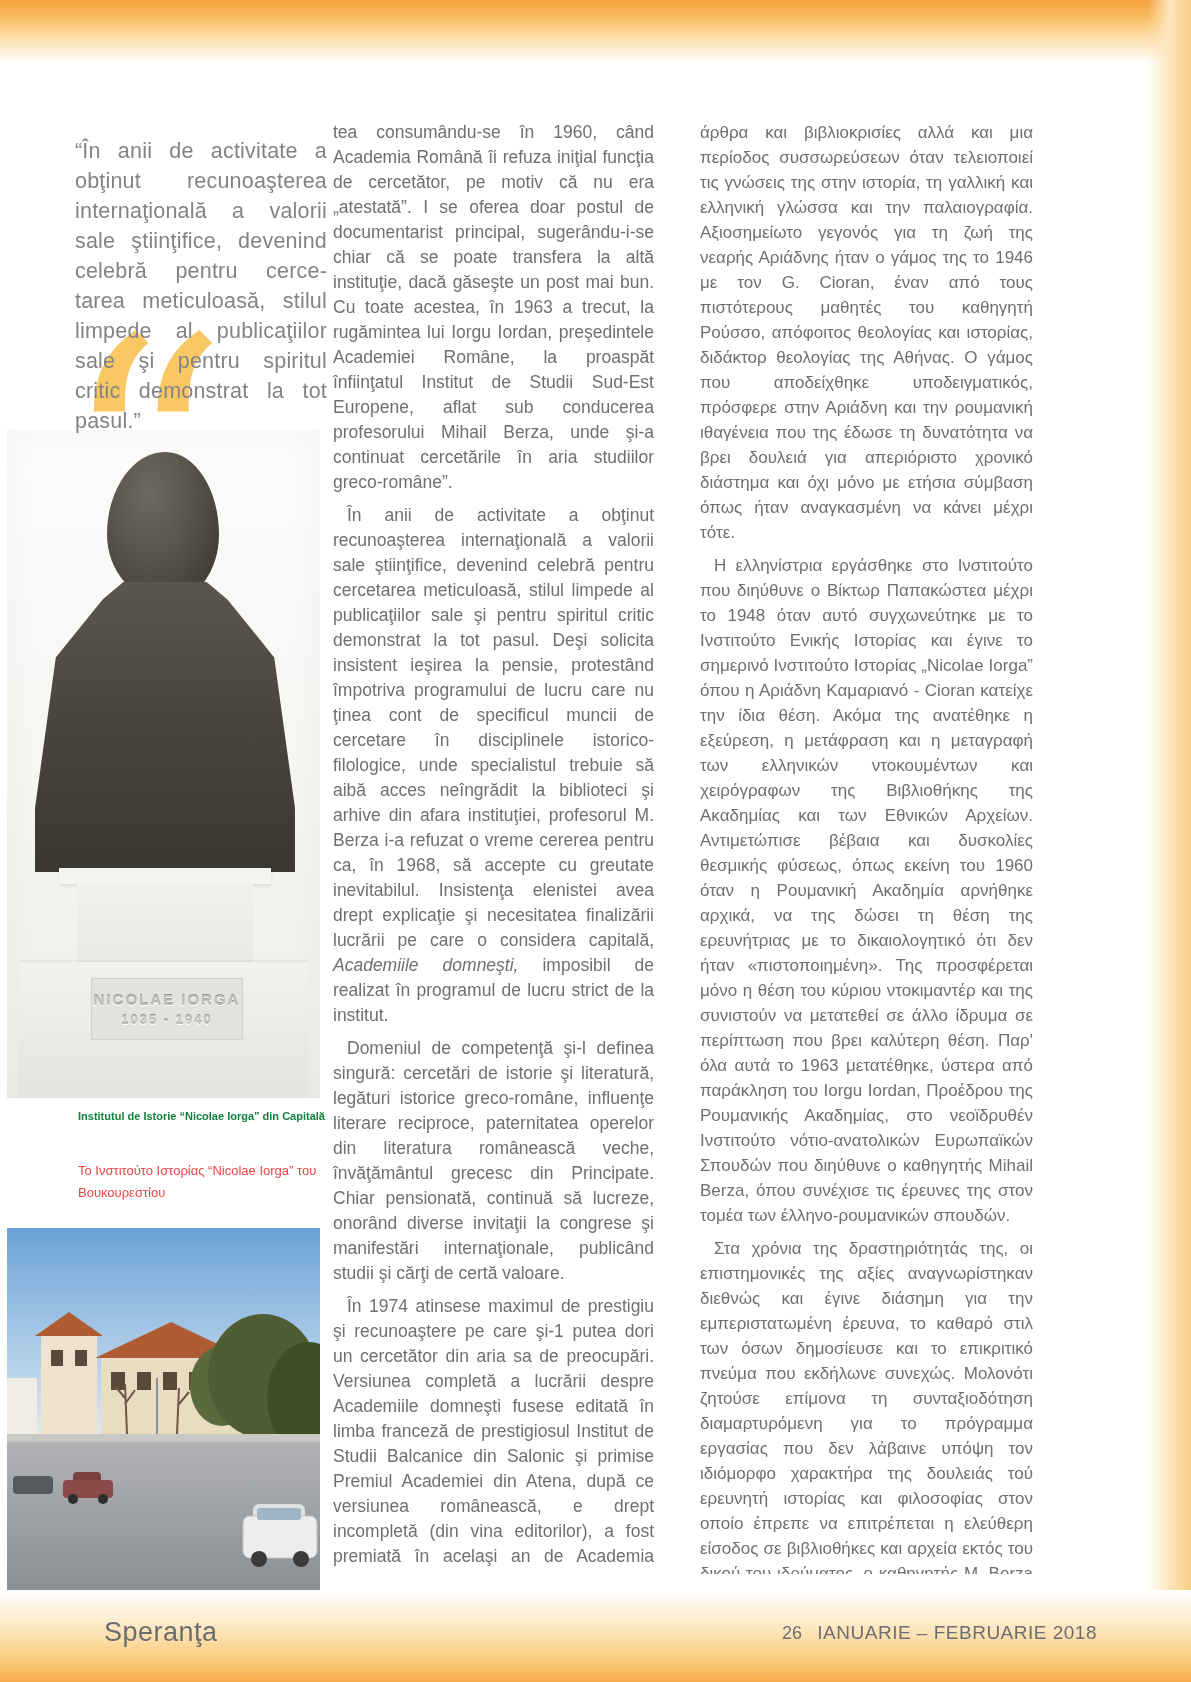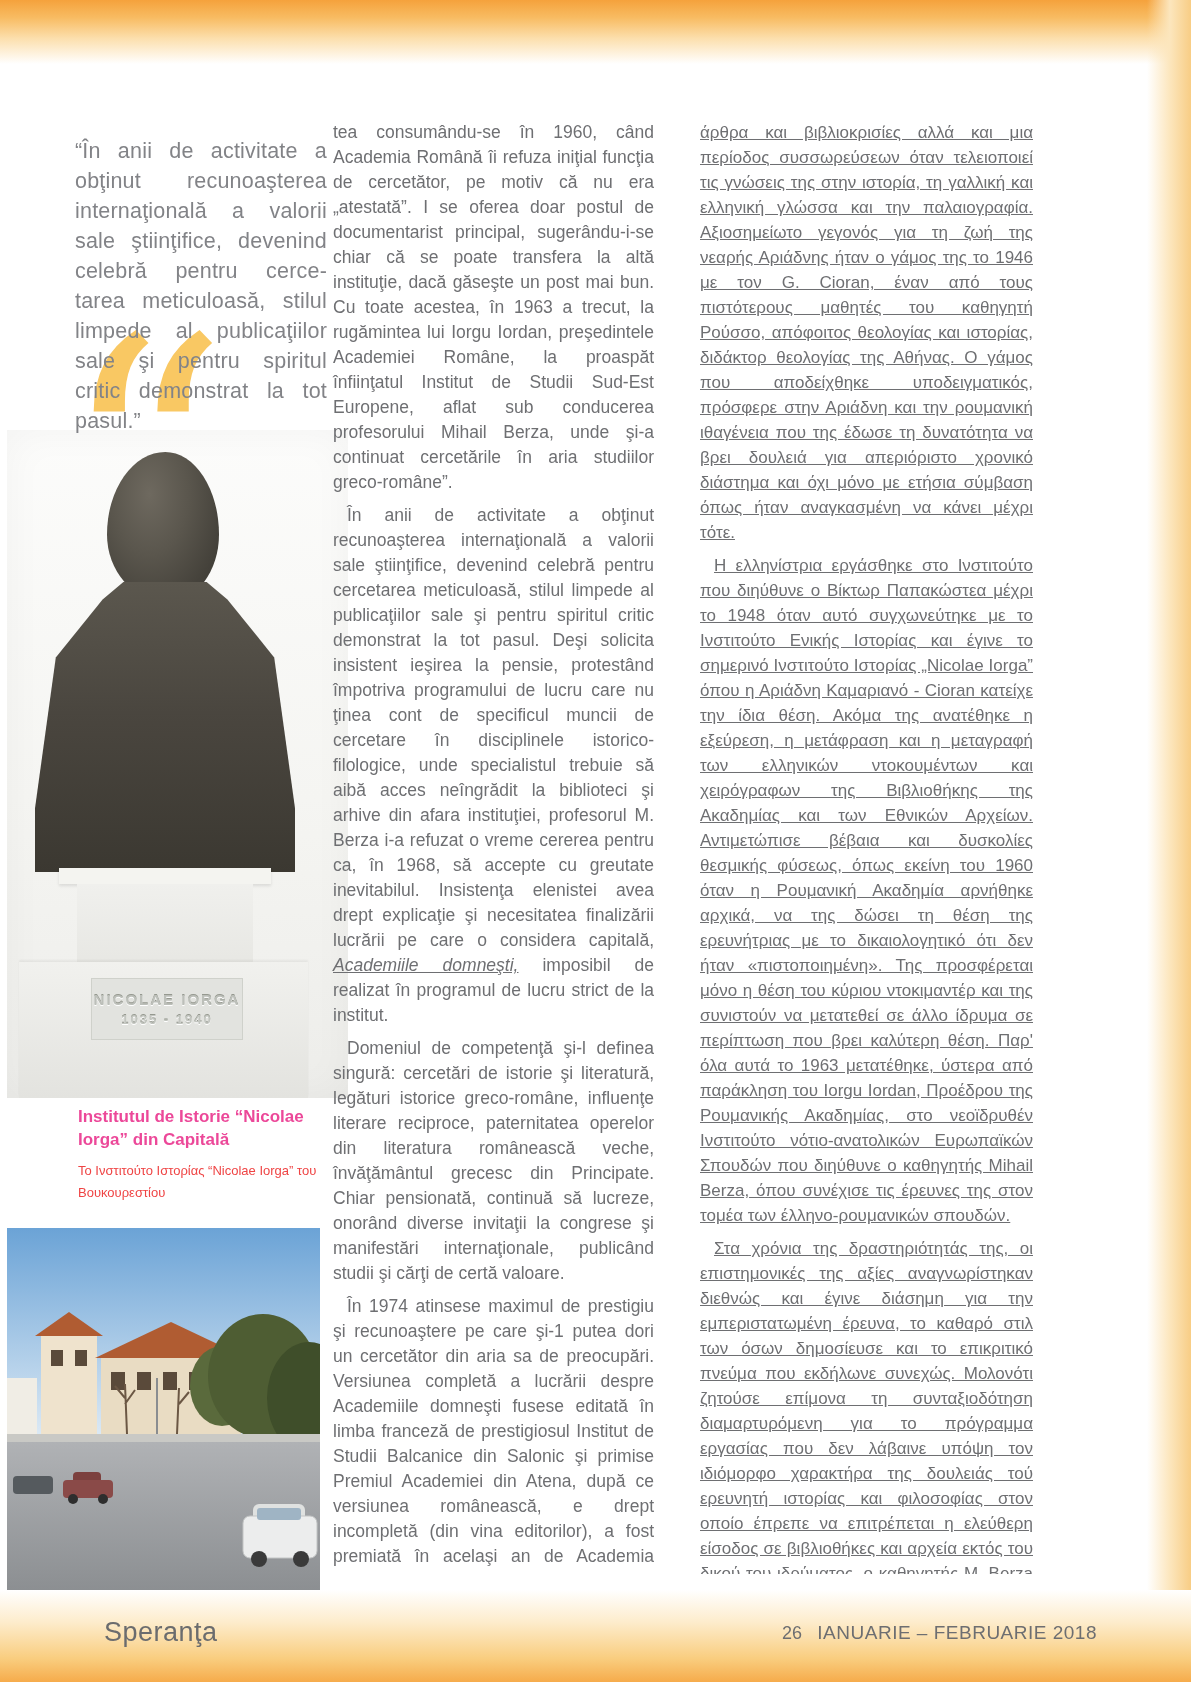--- a/index.html
+++ b/index.html
@@ -13,21 +13,21 @@
   .right-band{position:absolute;top:0;right:0;width:44px;height:1682px;
     background:linear-gradient(270deg,#f8cd85 0%,#fce6bd 48%,rgba(255,255,255,0) 100%);}
   .footer-band{position:absolute;left:0;right:0;bottom:0;height:92px;
     background:linear-gradient(180deg,#ffffff 0%,#fdeccc 35%,#f9cd7e 75%,#f6ab4b 100%);}
   
   .quote-mark{position:absolute;left:60px;top:296px;z-index:0;
     font-family:"DejaVu Serif", serif;font-size:330px;line-height:1;color:#f9c863;}
   .pull-quote{position:absolute;left:75px;top:136px;width:252px;z-index:1;
     font-size:21.5px;line-height:30px;color:#828387;text-align:justify;letter-spacing:.2px;}
   
-  .statue{position:absolute;left:7px;top:430px;width:341px;height:668px;margin:0;
+  .statue{position:absolute;left:7px;top:430px;width:313px;height:668px;margin:0;
     background:linear-gradient(180deg,#fcfcfb 0%,#f5f5f2 55%,#ededea 100%);
     box-shadow:inset 0 0 40px rgba(0,0,0,.04);overflow:hidden;}
   .statue .head{position:absolute;left:100px;top:22px;width:112px;height:150px;
     border-radius:52% 48% 46% 54%/55% 55% 45% 45%;
     background:radial-gradient(ellipse at 38% 28%,#6e695f 0%,#5a564d 40%,#45423b 75%,#38352f 100%);}
   .statue .torso{position:absolute;left:28px;top:152px;width:260px;height:290px;
     clip-path:polygon(34% 0,66% 0,74% 6%,92% 26%,100% 78%,100% 100%,0 100%,0 78%,8% 26%,26% 6%);
     background:linear-gradient(180deg,#5b574e 0%,#4a463f 45%,#3b3831 100%);}
   .statue .lip{position:absolute;left:52px;top:438px;width:212px;height:16px;background:#f4f4f0;
     box-shadow:0 2px 3px rgba(0,0,0,.10);}
@@ -36,34 +36,34 @@
   .statue .base{position:absolute;left:12px;top:532px;width:289px;height:136px;
     background:linear-gradient(180deg,#f1f1ee,#e3e3df);box-shadow:0 -2px 2px rgba(0,0,0,.05);}
   .plaque{position:absolute;left:84px;top:548px;width:150px;height:60px;background:#e2e3df;
     border:1px solid #cfd1cb;display:flex;flex-direction:column;align-items:center;justify-content:center;gap:4px;}
   .plaque .nm{font-size:15px;font-weight:bold;letter-spacing:2px;color:#bcbfb9;
     text-shadow:0 1px 0 #ffffff,0 -1px 0 #95988f;}
   .plaque .yr{font-size:13px;font-weight:bold;letter-spacing:2px;color:#c2c5bf;
     text-shadow:0 1px 0 #ffffff,0 -1px 0 #95988f;}
   
   .caption-ro{position:absolute;left:78px;top:1105px;width:252px;
-    font-size:17px;font-weight:bold;color:#ec4899;line-height:23px;}
+    font-size:11px;font-weight:bold;color:#15803d;line-height:23px;}
   .caption-el{position:absolute;left:78px;top:1160px;width:252px;
     font-size:13px;color:#ef4444;line-height:22px;}
   
   .building{position:absolute;left:7px;top:1228px;width:313px;height:362px;margin:0;overflow:hidden;
     box-shadow:inset 0 0 30px rgba(0,0,0,.06);}
   
   .col{position:absolute;top:112px;height:1462px;overflow:hidden;
     color:#6e6f72;text-align:justify;}
   .col p{margin:8px;padding:0;}
   .col p.ind{text-indent:14px;}
   .col-mid{left:325px;width:337px;font-size:17.5px;line-height:25px;}
-  .col-right{left:692px;width:349px;font-size:17px;line-height:25px;text-decoration:underline;}
-  .col em{font-style:italic;text-decoration:underline;}
+  .col-right{left:692px;width:349px;font-size:17px;line-height:25px;}
+  .col em{font-style:italic;}
   
   .footer{position:absolute;left:0;right:0;bottom:0;height:92px;padding-left:20px;}
   .footer .brand{position:absolute;left:104px;bottom:34px;font-size:27px;color:#6b6c6e;letter-spacing:.5px;}
   .footer .pagenum{position:absolute;left:782px;bottom:38px;font-size:18px;color:#6d6e71;}
   .footer .issue{position:absolute;right:94px;bottom:38px;font-size:19px;color:#6d6e71;letter-spacing:.5px;}
 </style>
 </head>
 <body>
 
 <div class="page">

